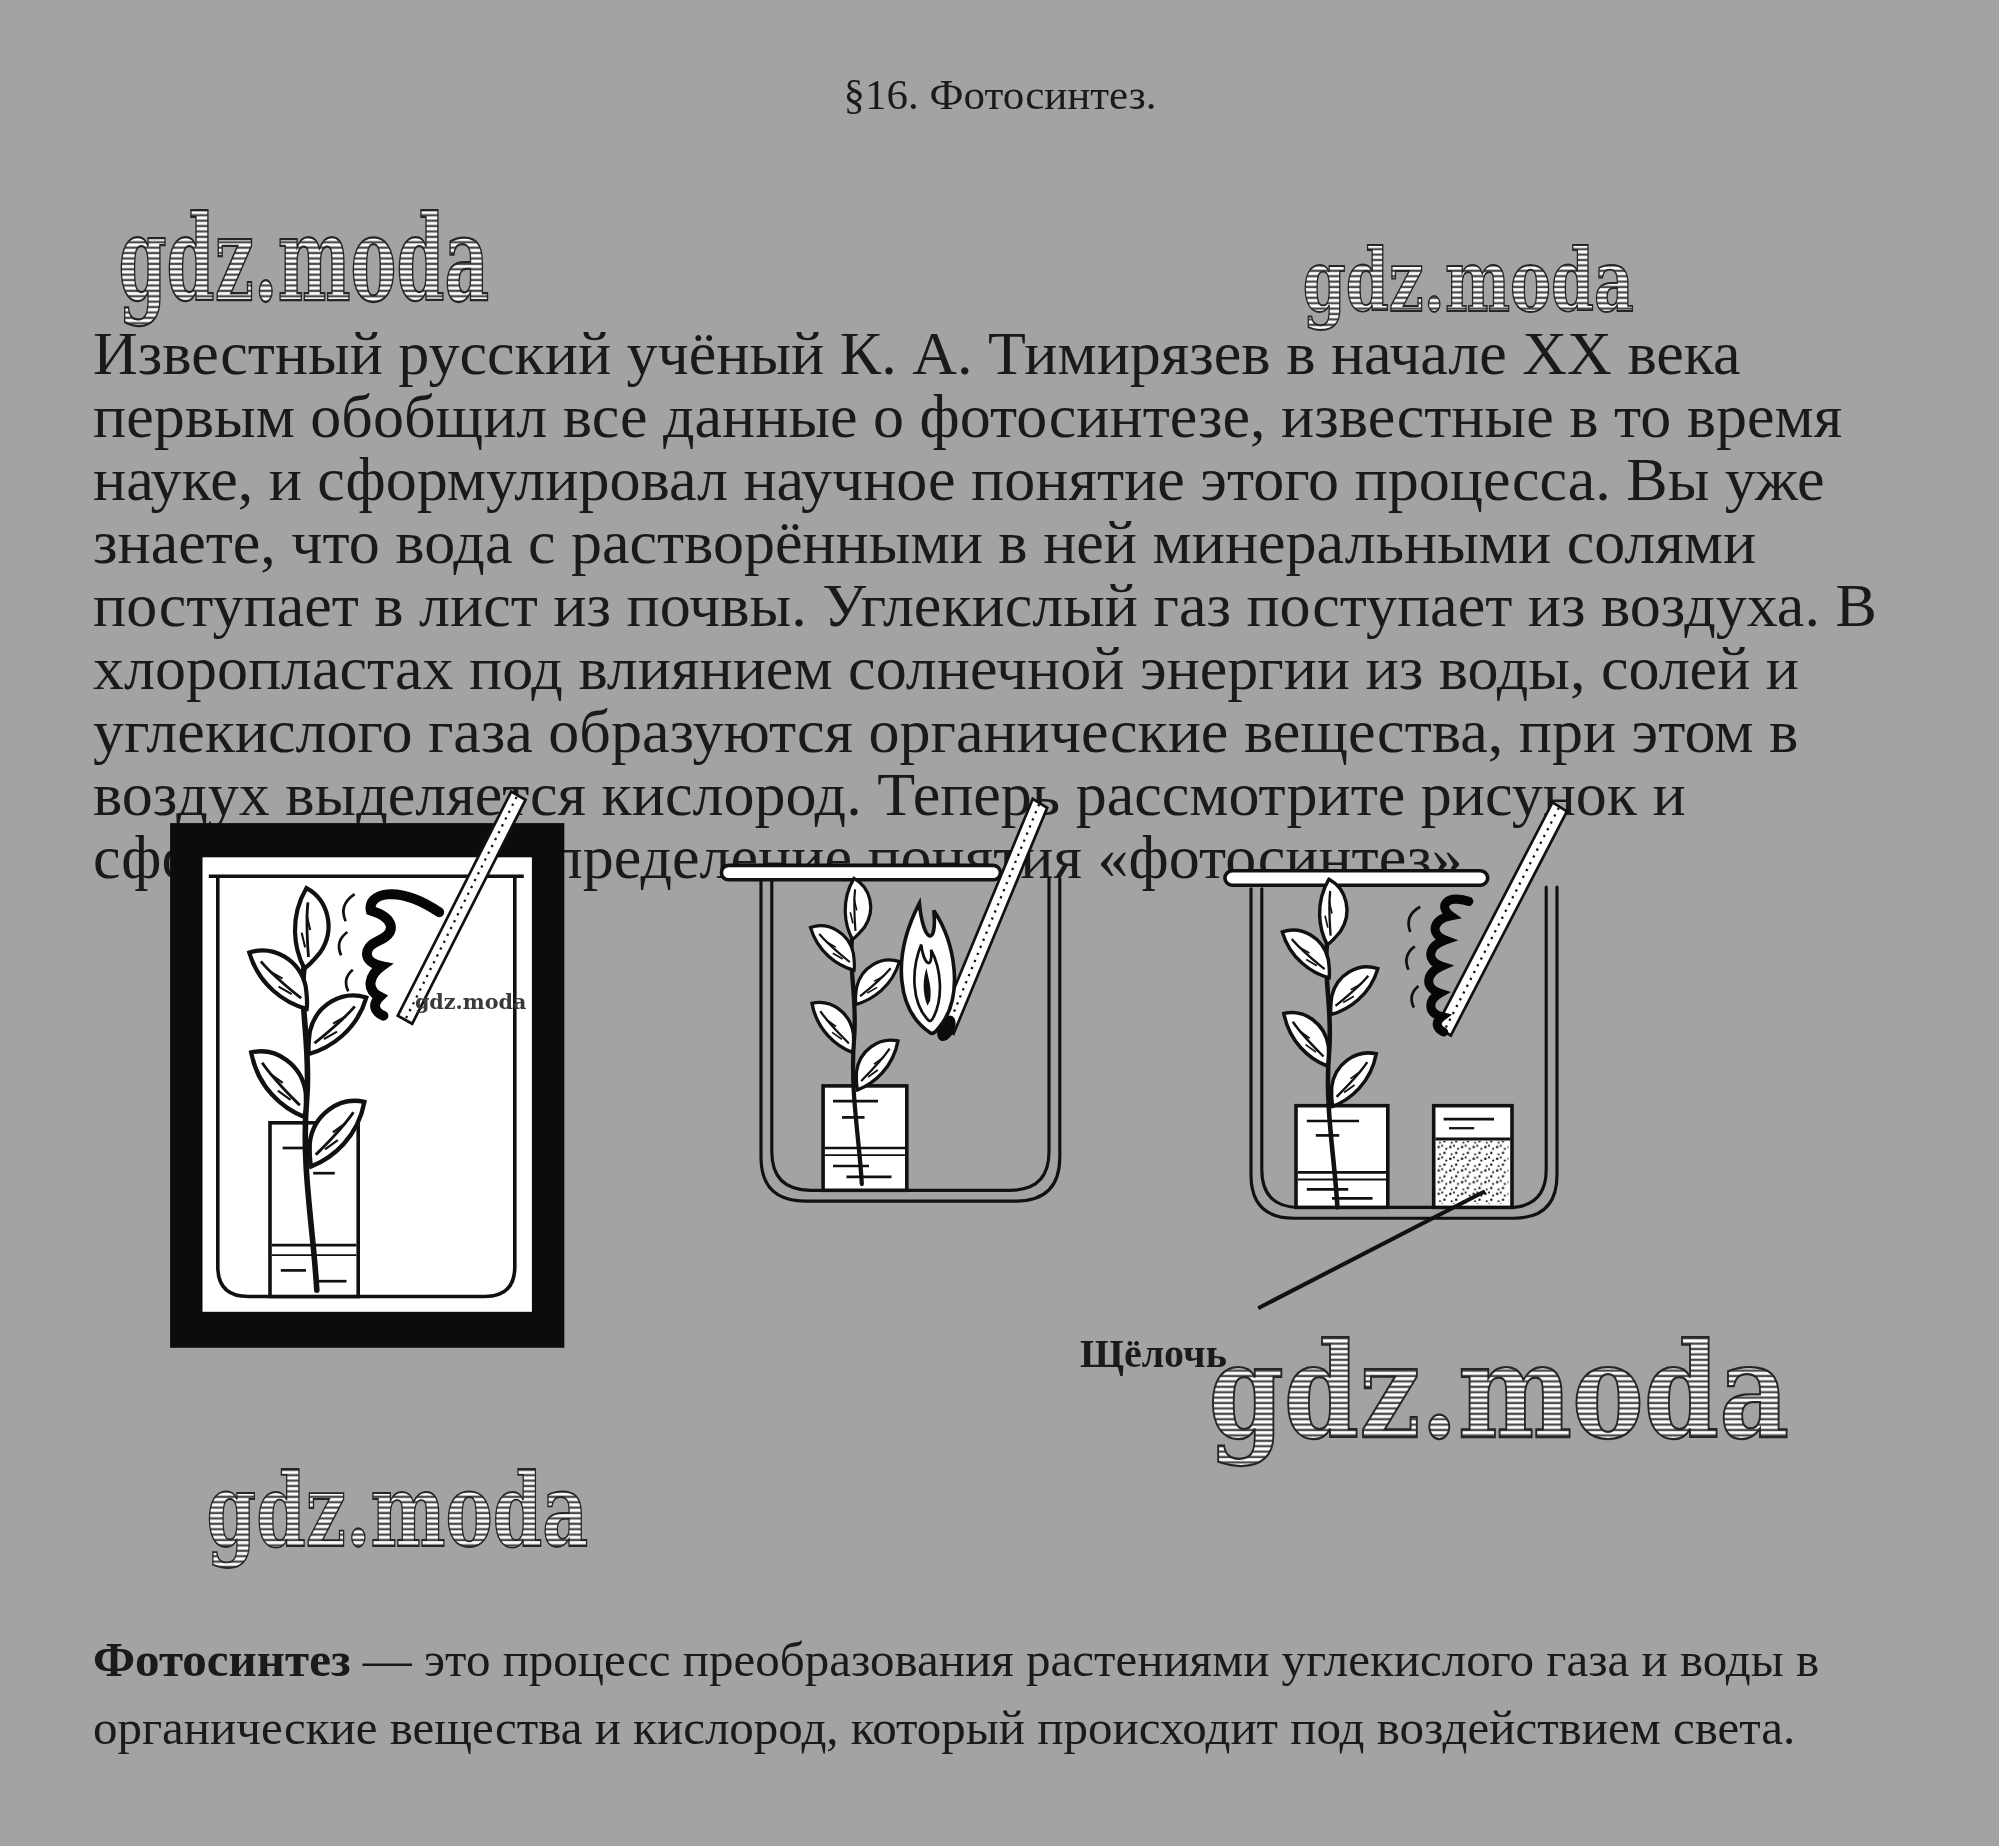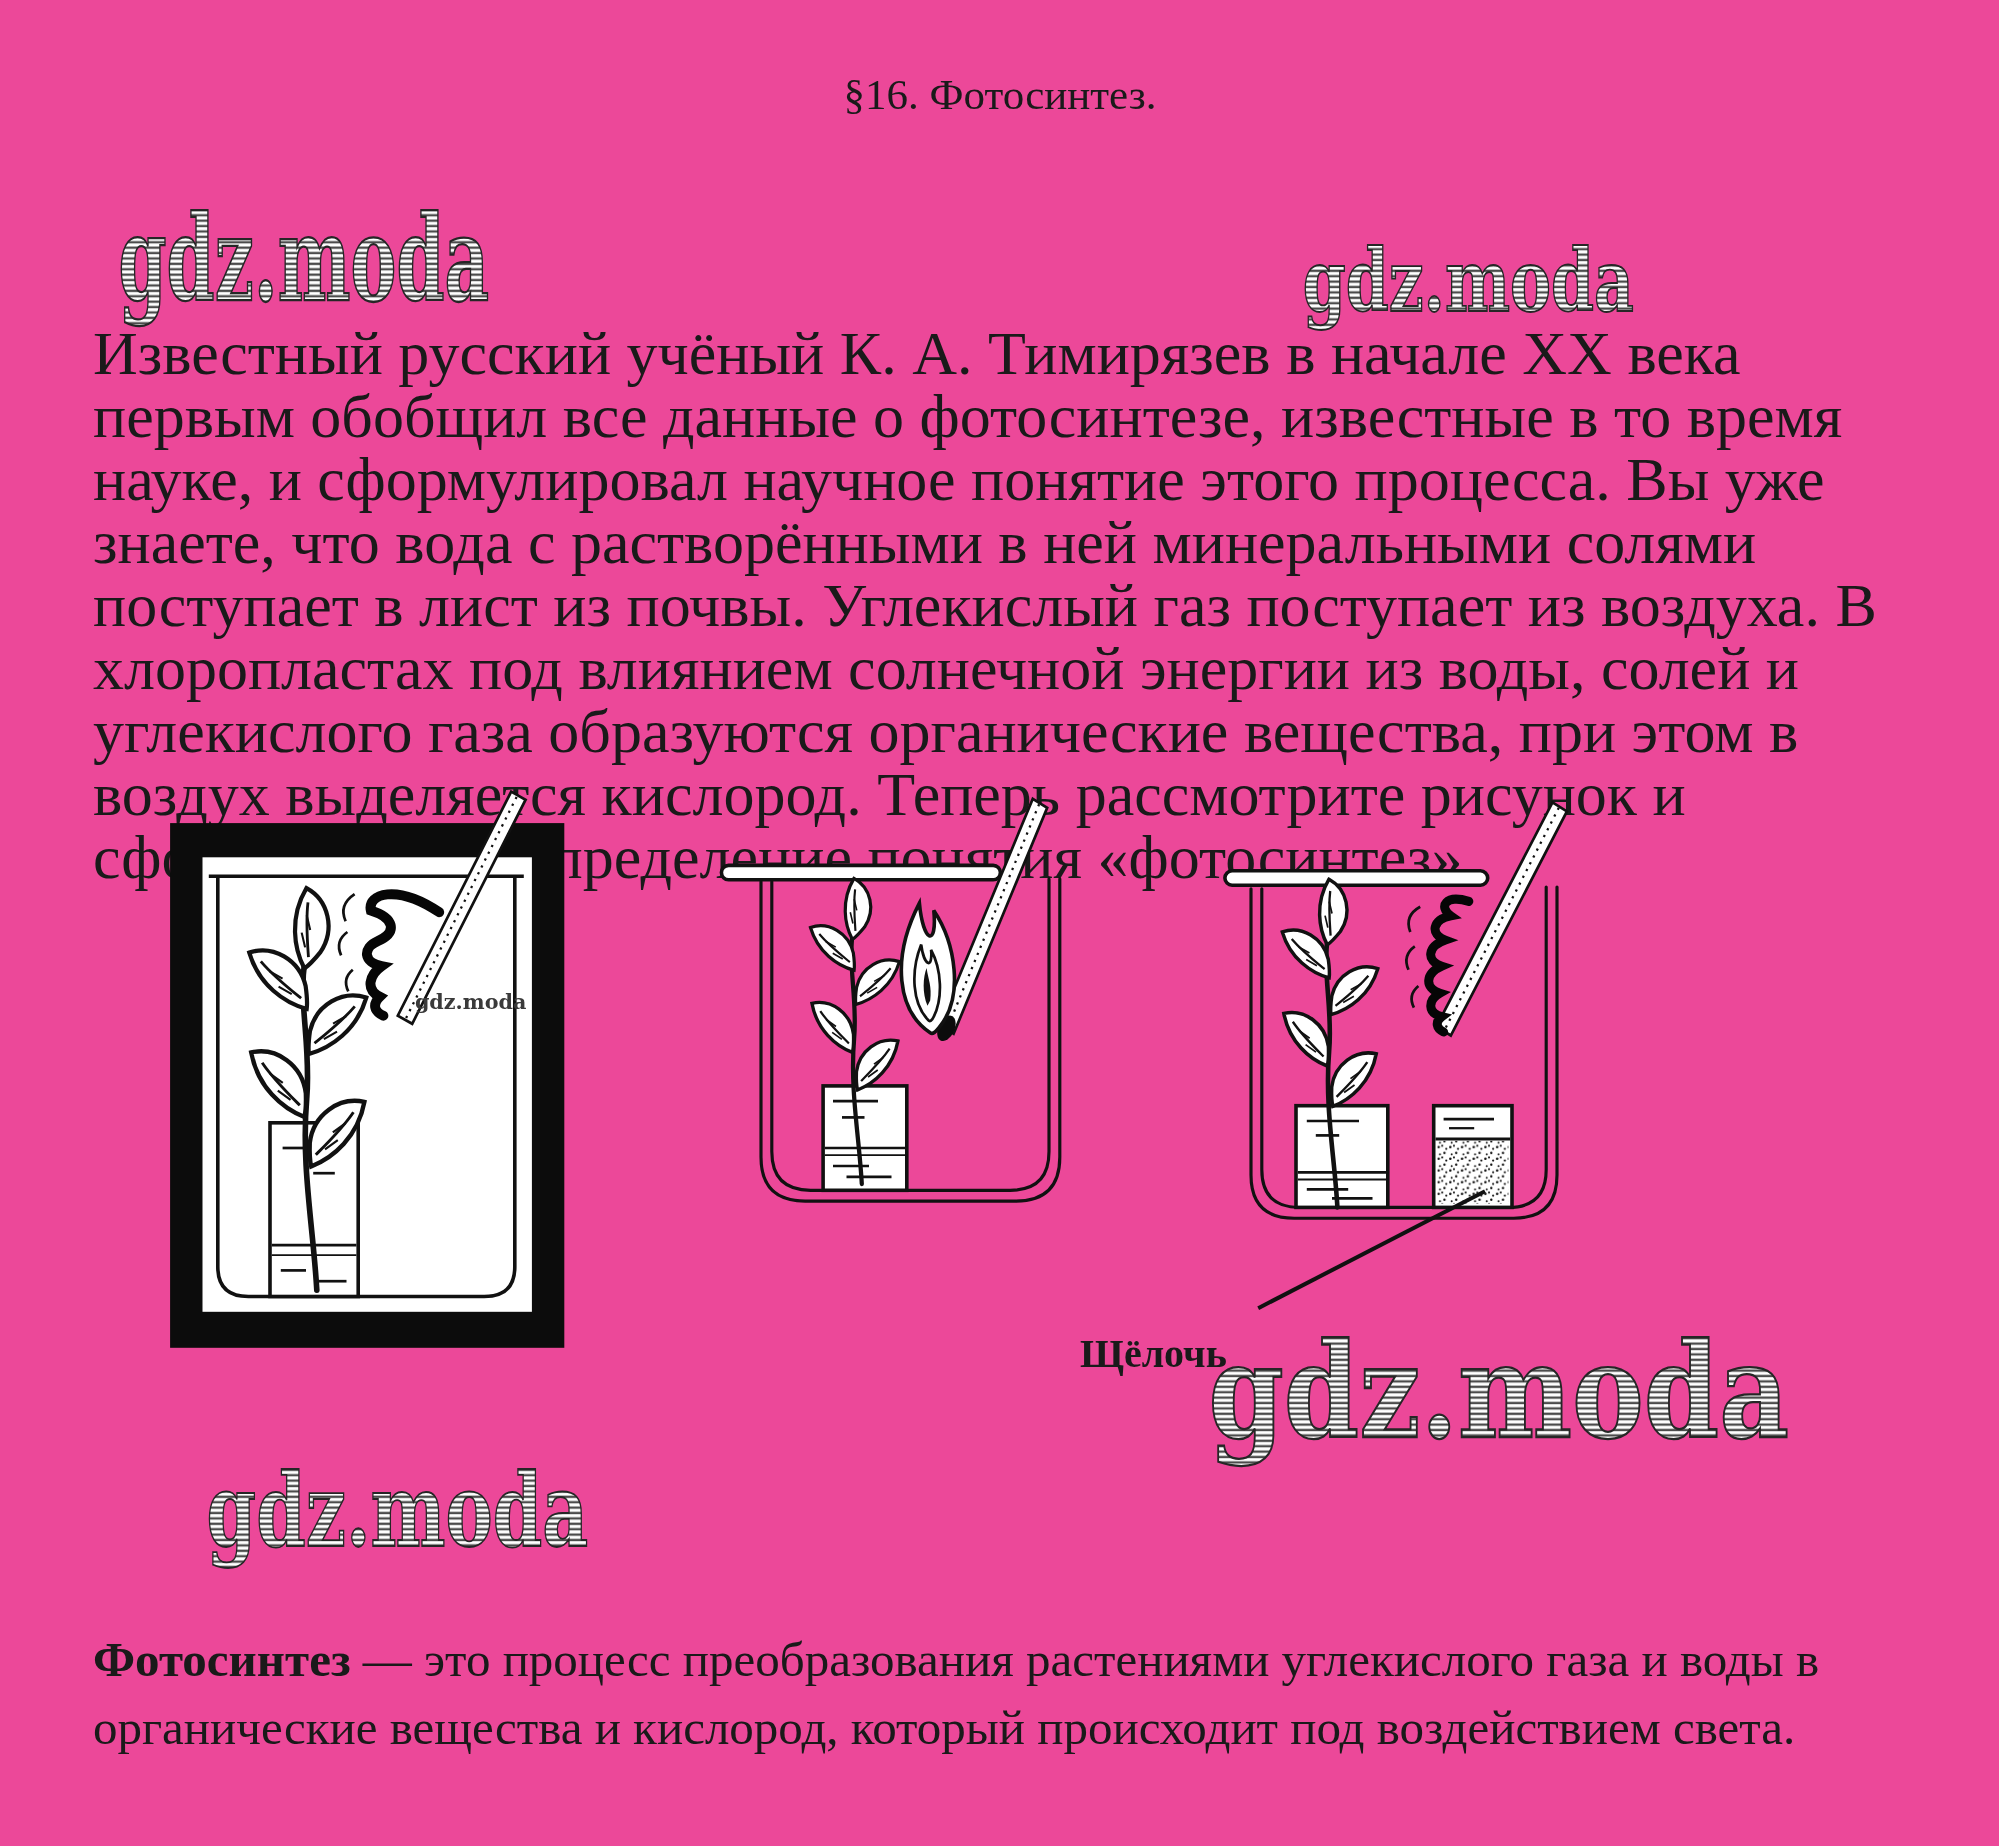--- a/index.html
+++ b/index.html
@@ -1,16 +1,16 @@
 <!DOCTYPE html>
 <html style="font-size:14.4px"><head>
 <meta charset="utf-8">
 <style>
   html,body{margin:0;padding:0;background:#888;}
-  .page{position:relative;width:2000px;height:1846px;background:#ec4899;overflow:hidden;
+  .page{position:relative;width:2000px;height:1846px;background:#a3a3a3;overflow:hidden;
         font-family:"Liberation Serif", serif;color:#1a1a1a;}
   .abs{position:absolute;}
   .center-line{left:0;width:100%;text-align:center;}
   .title{top:70px;font-size:43px;}
   .tasknum{top:200px;font-size:44px;}
   .body-text{left:93px;top:322px;width:1814px;font-size:62px;line-height:63px;}
   .answer{left:93px;top:1577px;width:1811px;font-size:49px;line-height:68px;}
   .answer b{font-weight:bold;}
   .solution{top:1420px;font-size:47px;}
   .alkali-label{left:1080px;top:1330px;font-size:40px;font-weight:bold;}

